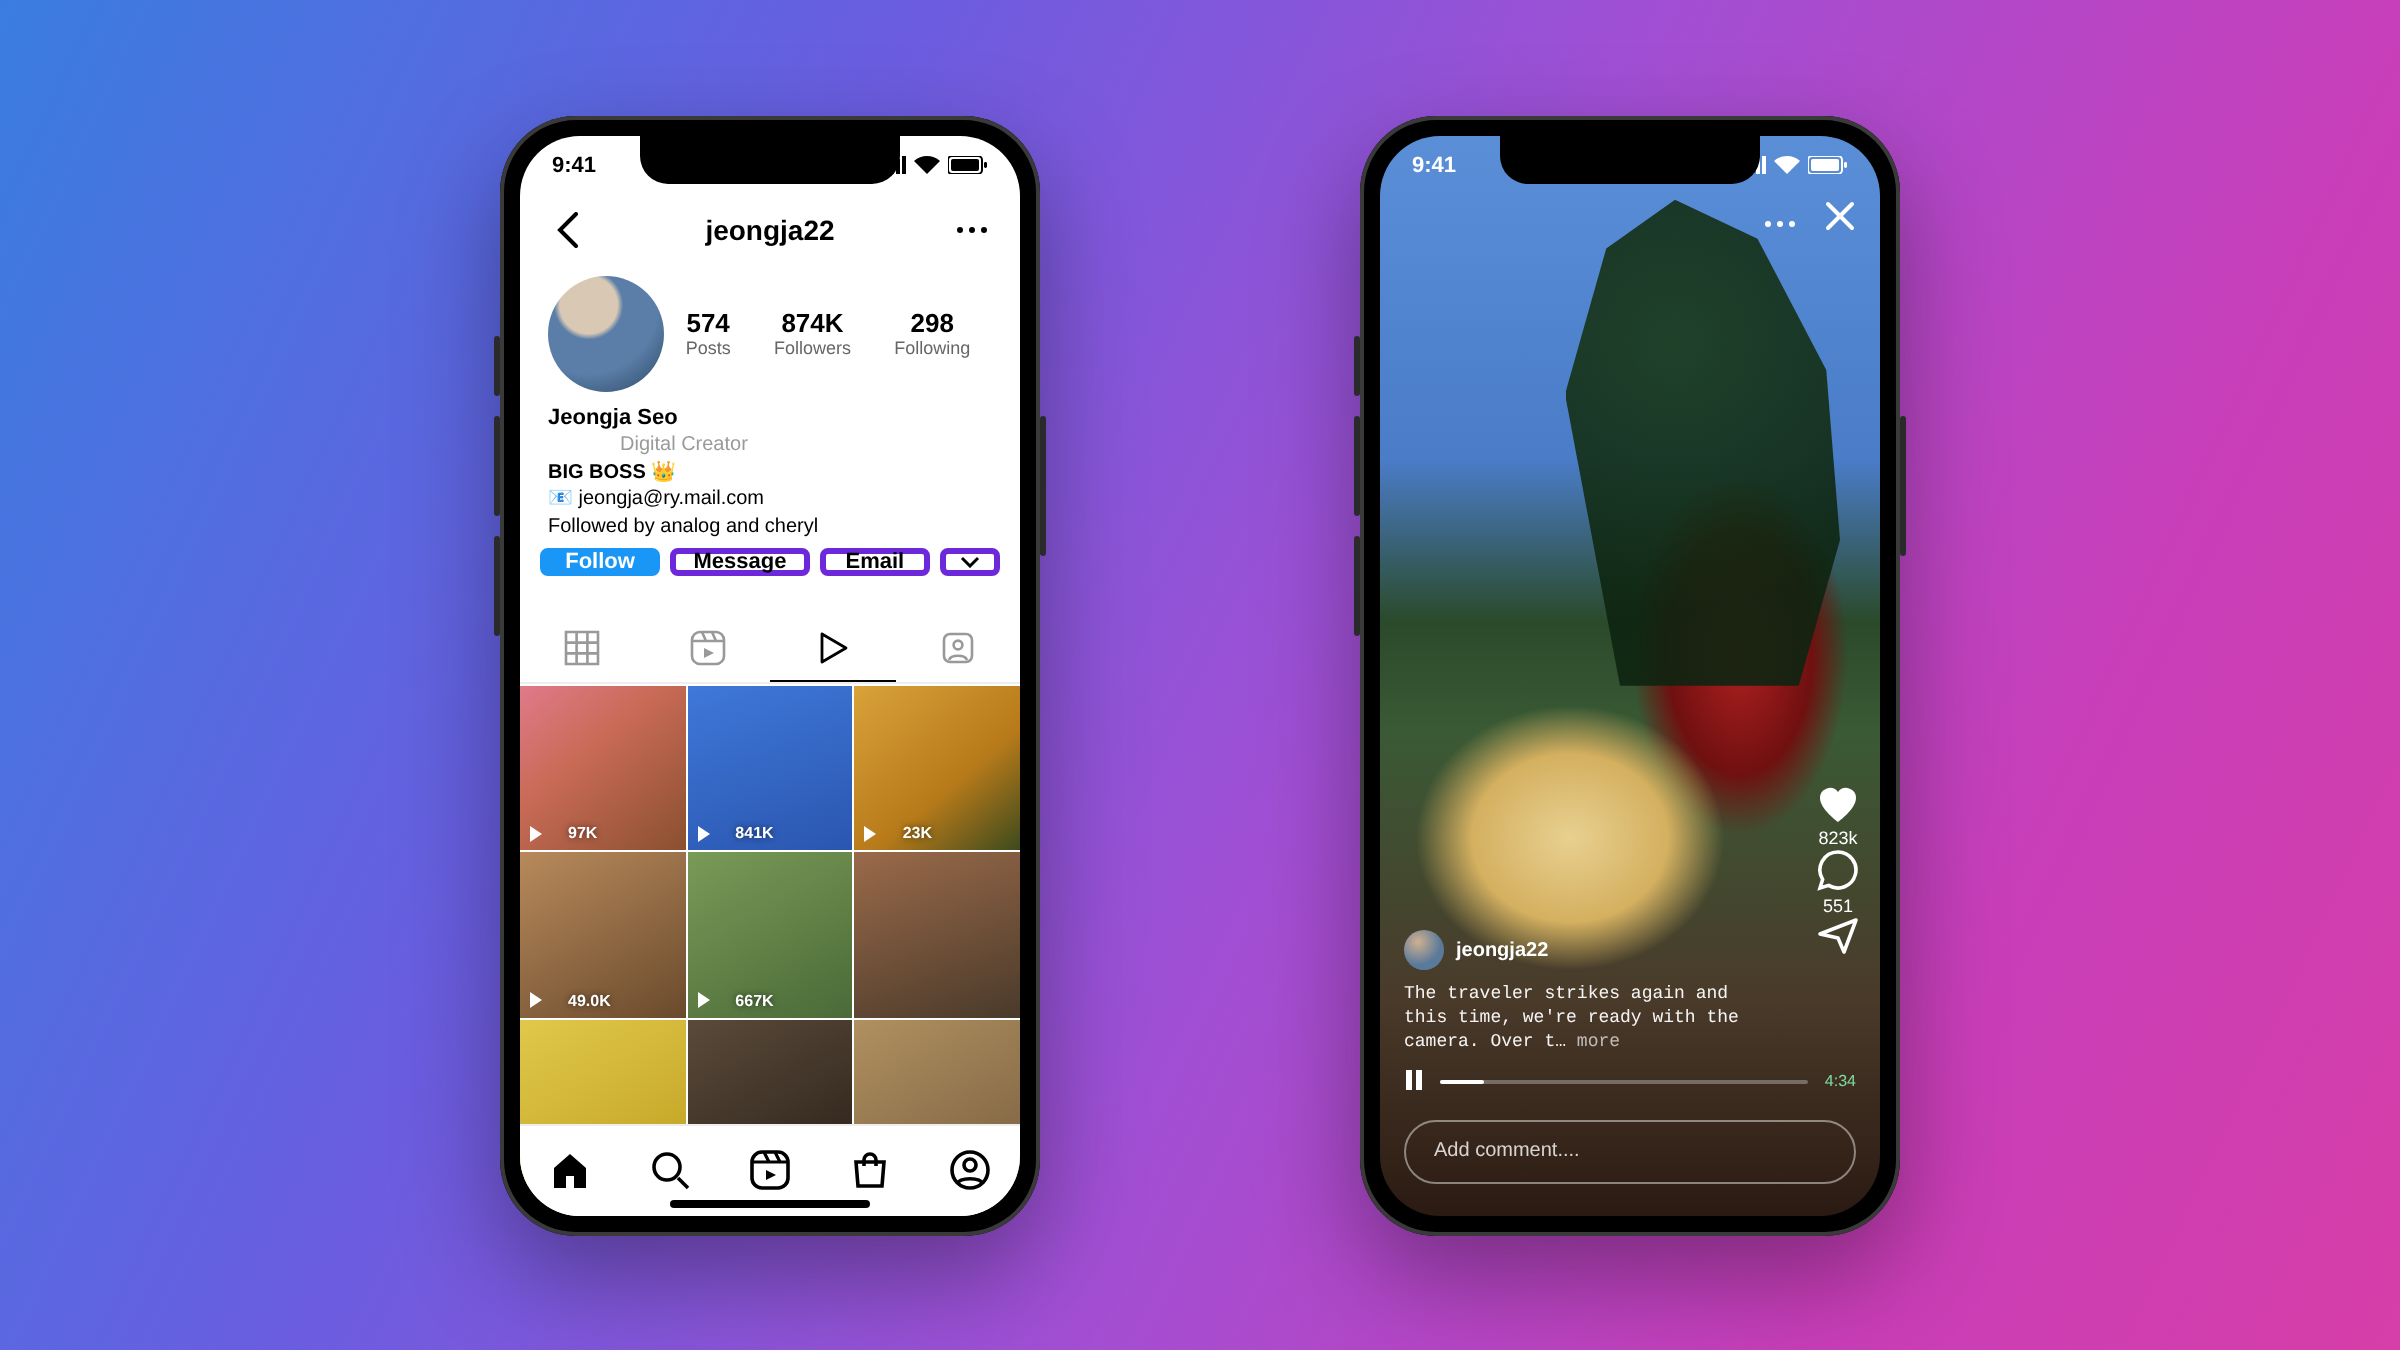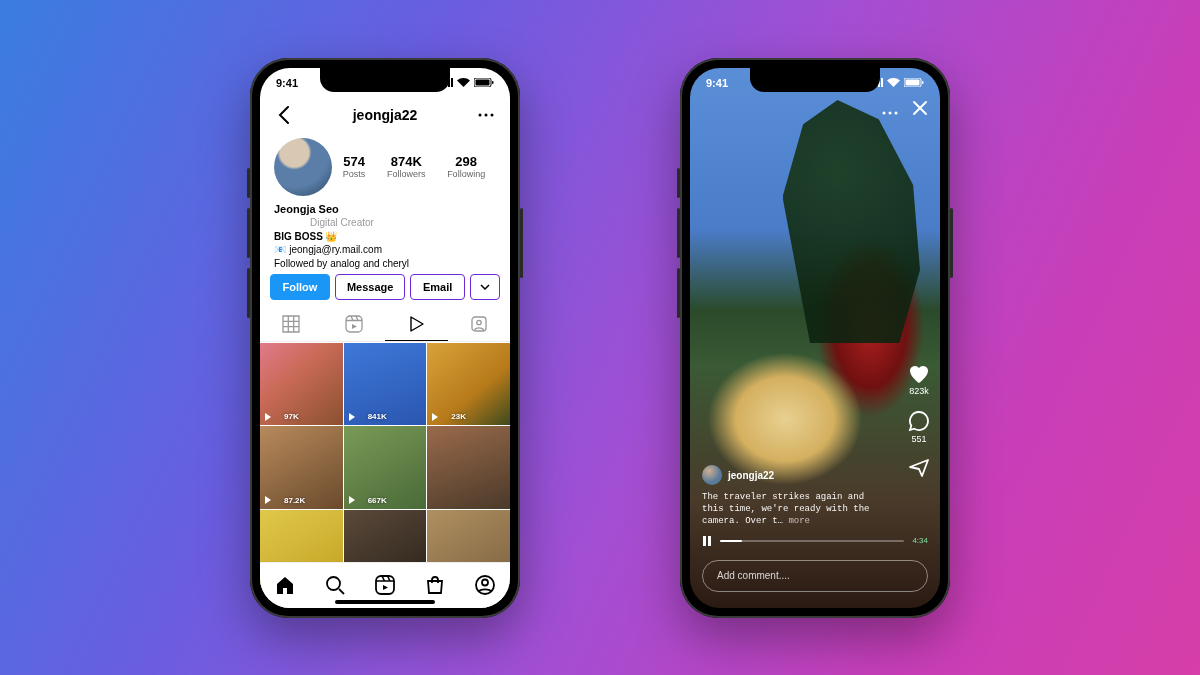--- a/index.html
+++ b/index.html
@@ -88,23 +88,23 @@
   }
   .bio .name { font-weight:600; font-size:11px; }
   .bio .cat  { color:#9a9a9a;padding-left:36px; }
   .bio .boss { font-weight:700; }
 
   .actions {
     position:absolute; top:206px; left:10px; right:10px;
     display:flex; gap:5px;
   }
   .btn {
-    height:26px; border-radius:4px; font-size:11px; font-weight:600;
+    height:14px; border-radius:4px; font-size:11px; font-weight:600;
     display:flex; align-items:center; justify-content:center;
-    border:1px solid #6d28d9; background:#fff; color:#000;text-align:right;
+    border:3px solid #6d28d9; background:#fff; color:#000;text-align:right;
   }
   .btn.follow { background:#1996f6; color:#fff; border-color:#1996f6; flex:1.1; }
   .btn.msg    { flex:1.3; }
   .btn.email  { flex:1; }
   .btn.more   { width:30px; }
 
   .tabs {
     position:absolute; top:240px; left:0; right:0; height:34px;
     display:flex; border-bottom:1px solid #eee;
   }
@@ -157,21 +157,21 @@
     opacity:.9;
   }
 
   .top-controls {
     position:absolute; top:32px; right:12px;
     display:flex; gap:14px; align-items:center; color:#fff; z-index:30;
   }
 
   .right-rail {
     position:absolute; right:10px; bottom:130px;
-    display:flex; flex-direction:column; align-items:center; gap:14px;
+    display:flex; flex-direction:column; align-items:center; 
     color:#fff; z-index:30;
   }
   .rail-item { display:flex; flex-direction:column; align-items:center; gap:2px; }
   .rail-count { font-size:9px; }
 
   .caption-block {
     position:absolute; left:12px; right:56px; bottom:80px; color:#fff; z-index:30;
   }
   .cap-user { display:flex; align-items:center; gap:6px; margin-bottom:6px; }
   .avatar-sm {
@@ -342,21 +342,21 @@
               <path d="M1 0l6 4-6 4z" fill="#fff"></path>
             </svg>
             <span>23K</span>
           </div>
         </div>
       <div class="cell c3">
           <div class="ov">
             <svg width="8" height="8" viewBox="0 0 8 8">
               <path d="M1 0l6 4-6 4z" fill="#fff"></path>
             </svg>
-            <span>87.2K</span>
+            <span>49.0K</span>
           </div>
         </div>
       <div class="cell c4">
           <div class="ov">
             <svg width="8" height="8" viewBox="0 0 8 8">
               <path d="M1 0l6 4-6 4z" fill="#fff"></path>
             </svg>
             <span>667K</span>
           </div>
         </div>

